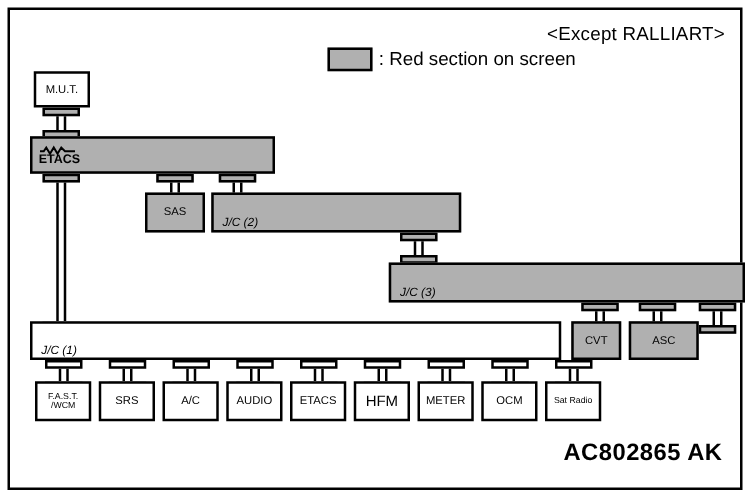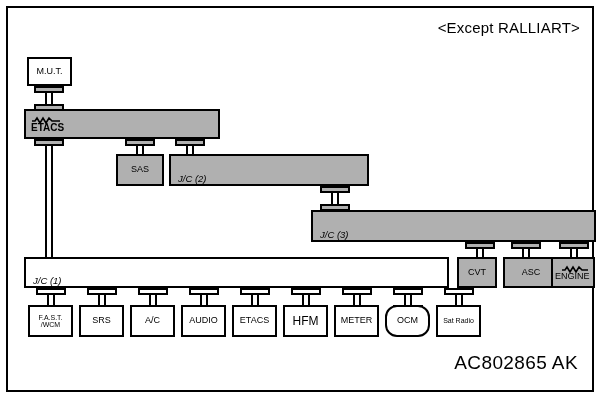--- a/index.html
+++ b/index.html
@@ -137,33 +137,37 @@
     width: 2px;
     background: #000;
   }
 
   
   #code {
     position: absolute;
     right: 14px;
     bottom: 16px;
     font-size: 19px;
-    font-weight: normal;
+    font-weight: bold;
     color: #000;
     letter-spacing: 0.4px;
   }
 </style>
 </head>
 <body>
 
 <div id="canvas">
   <div id="frame">
 
     <div id="except-label">&lt;Except RALLIART&gt;</div>
 
+    <div id="legend">
+      <div id="legend-swatch"></div>
+      <div id="legend-text">: Red section on screen</div>
+    </div>
 
     <div class="node" style="left:19px; top:49px; width:45px; height:29px; font-size:9px;">
       <span>M.U.T.</span>
     </div>
 
     <div class="conn gray" style="left:26px; top:78px; width:30px; height:25px;">
       <div class="plate" style="top:0; width:30px; height:7px;"></div>
       <div class="pins" style="left:11px; top:7px; width:8px; height:11px;">
         <div class="pin" style="left:0;"></div>
         <div class="pin" style="left:6px;"></div>
@@ -254,28 +258,20 @@
       </div>
       <div class="plate" style="top:18px; width:30px; height:7px;"></div>
     </div>
 
     <div class="node gray" style="left:449px; top:249px; width:40px; height:31px;">
       <span>CVT</span>
     </div>
     <div class="node gray" style="left:495px; top:249px; width:56px; height:31px;">
       <span>ASC</span>
     </div>
-    <div class="node gray stacked" style="left:543px; top:249px; width:44px; height:31px; padding-left:2px; justify-content:center;">
-      <span class="wave" style="margin-left:6px;">
-        <svg width="28" height="8" viewBox="0 0 28 8">
-          <path d="M1 5 L4 5 L6 2 L9 7 L12 2 L15 7 L18 2 L21 5 L27 5" fill="none" stroke="#000" stroke-width="1.6"></path>
-        </svg>
-      </span>
-      <span style="font-size:9px;">ENGINE</span>
-    </div>
 
     <div class="node bar" style="left:16px; top:249px; width:425px; height:31px;">
       <span>J/C (1)</span>
     </div>
 
     <div id="bottom-row">
         <div class="conn white" style="left: 27.5px; top: 280px; width: 30px; height: 24px;">
           <div class="plate" style="top:0; width:30px; height:7px;"></div>
           <div class="pins" style="left:11px; top:7px; width:8px; height:10px;">
             <div class="pin" style="left:0;"></div>
@@ -354,21 +350,21 @@
           <span>METER</span>
         </div>
         <div class="conn white" style="left: 384.5px; top: 280px; width: 30px; height: 24px;">
           <div class="plate" style="top:0; width:30px; height:7px;"></div>
           <div class="pins" style="left:11px; top:7px; width:8px; height:10px;">
             <div class="pin" style="left:0;"></div>
             <div class="pin" style="left:6px;"></div>
           </div>
           <div class="plate" style="top:17px; width:30px; height:7px;"></div>
         </div>
-        <div class="node" style="left: 377px; top: 297px; width: 45px; height: 32px; font-size: 9px; flex-direction: column; border-radius: 12px;">
+        <div class="node" style="left: 377px; top: 297px; width: 45px; height: 32px; font-size: 9px; flex-direction: column;">
           <span>OCM</span>
         </div>
         <div class="conn white" style="left: 435.5px; top: 280px; width: 30px; height: 24px;">
           <div class="plate" style="top:0; width:30px; height:7px;"></div>
           <div class="pins" style="left:11px; top:7px; width:8px; height:10px;">
             <div class="pin" style="left:0;"></div>
             <div class="pin" style="left:6px;"></div>
           </div>
           <div class="plate" style="top:17px; width:30px; height:7px;"></div>
         </div>

